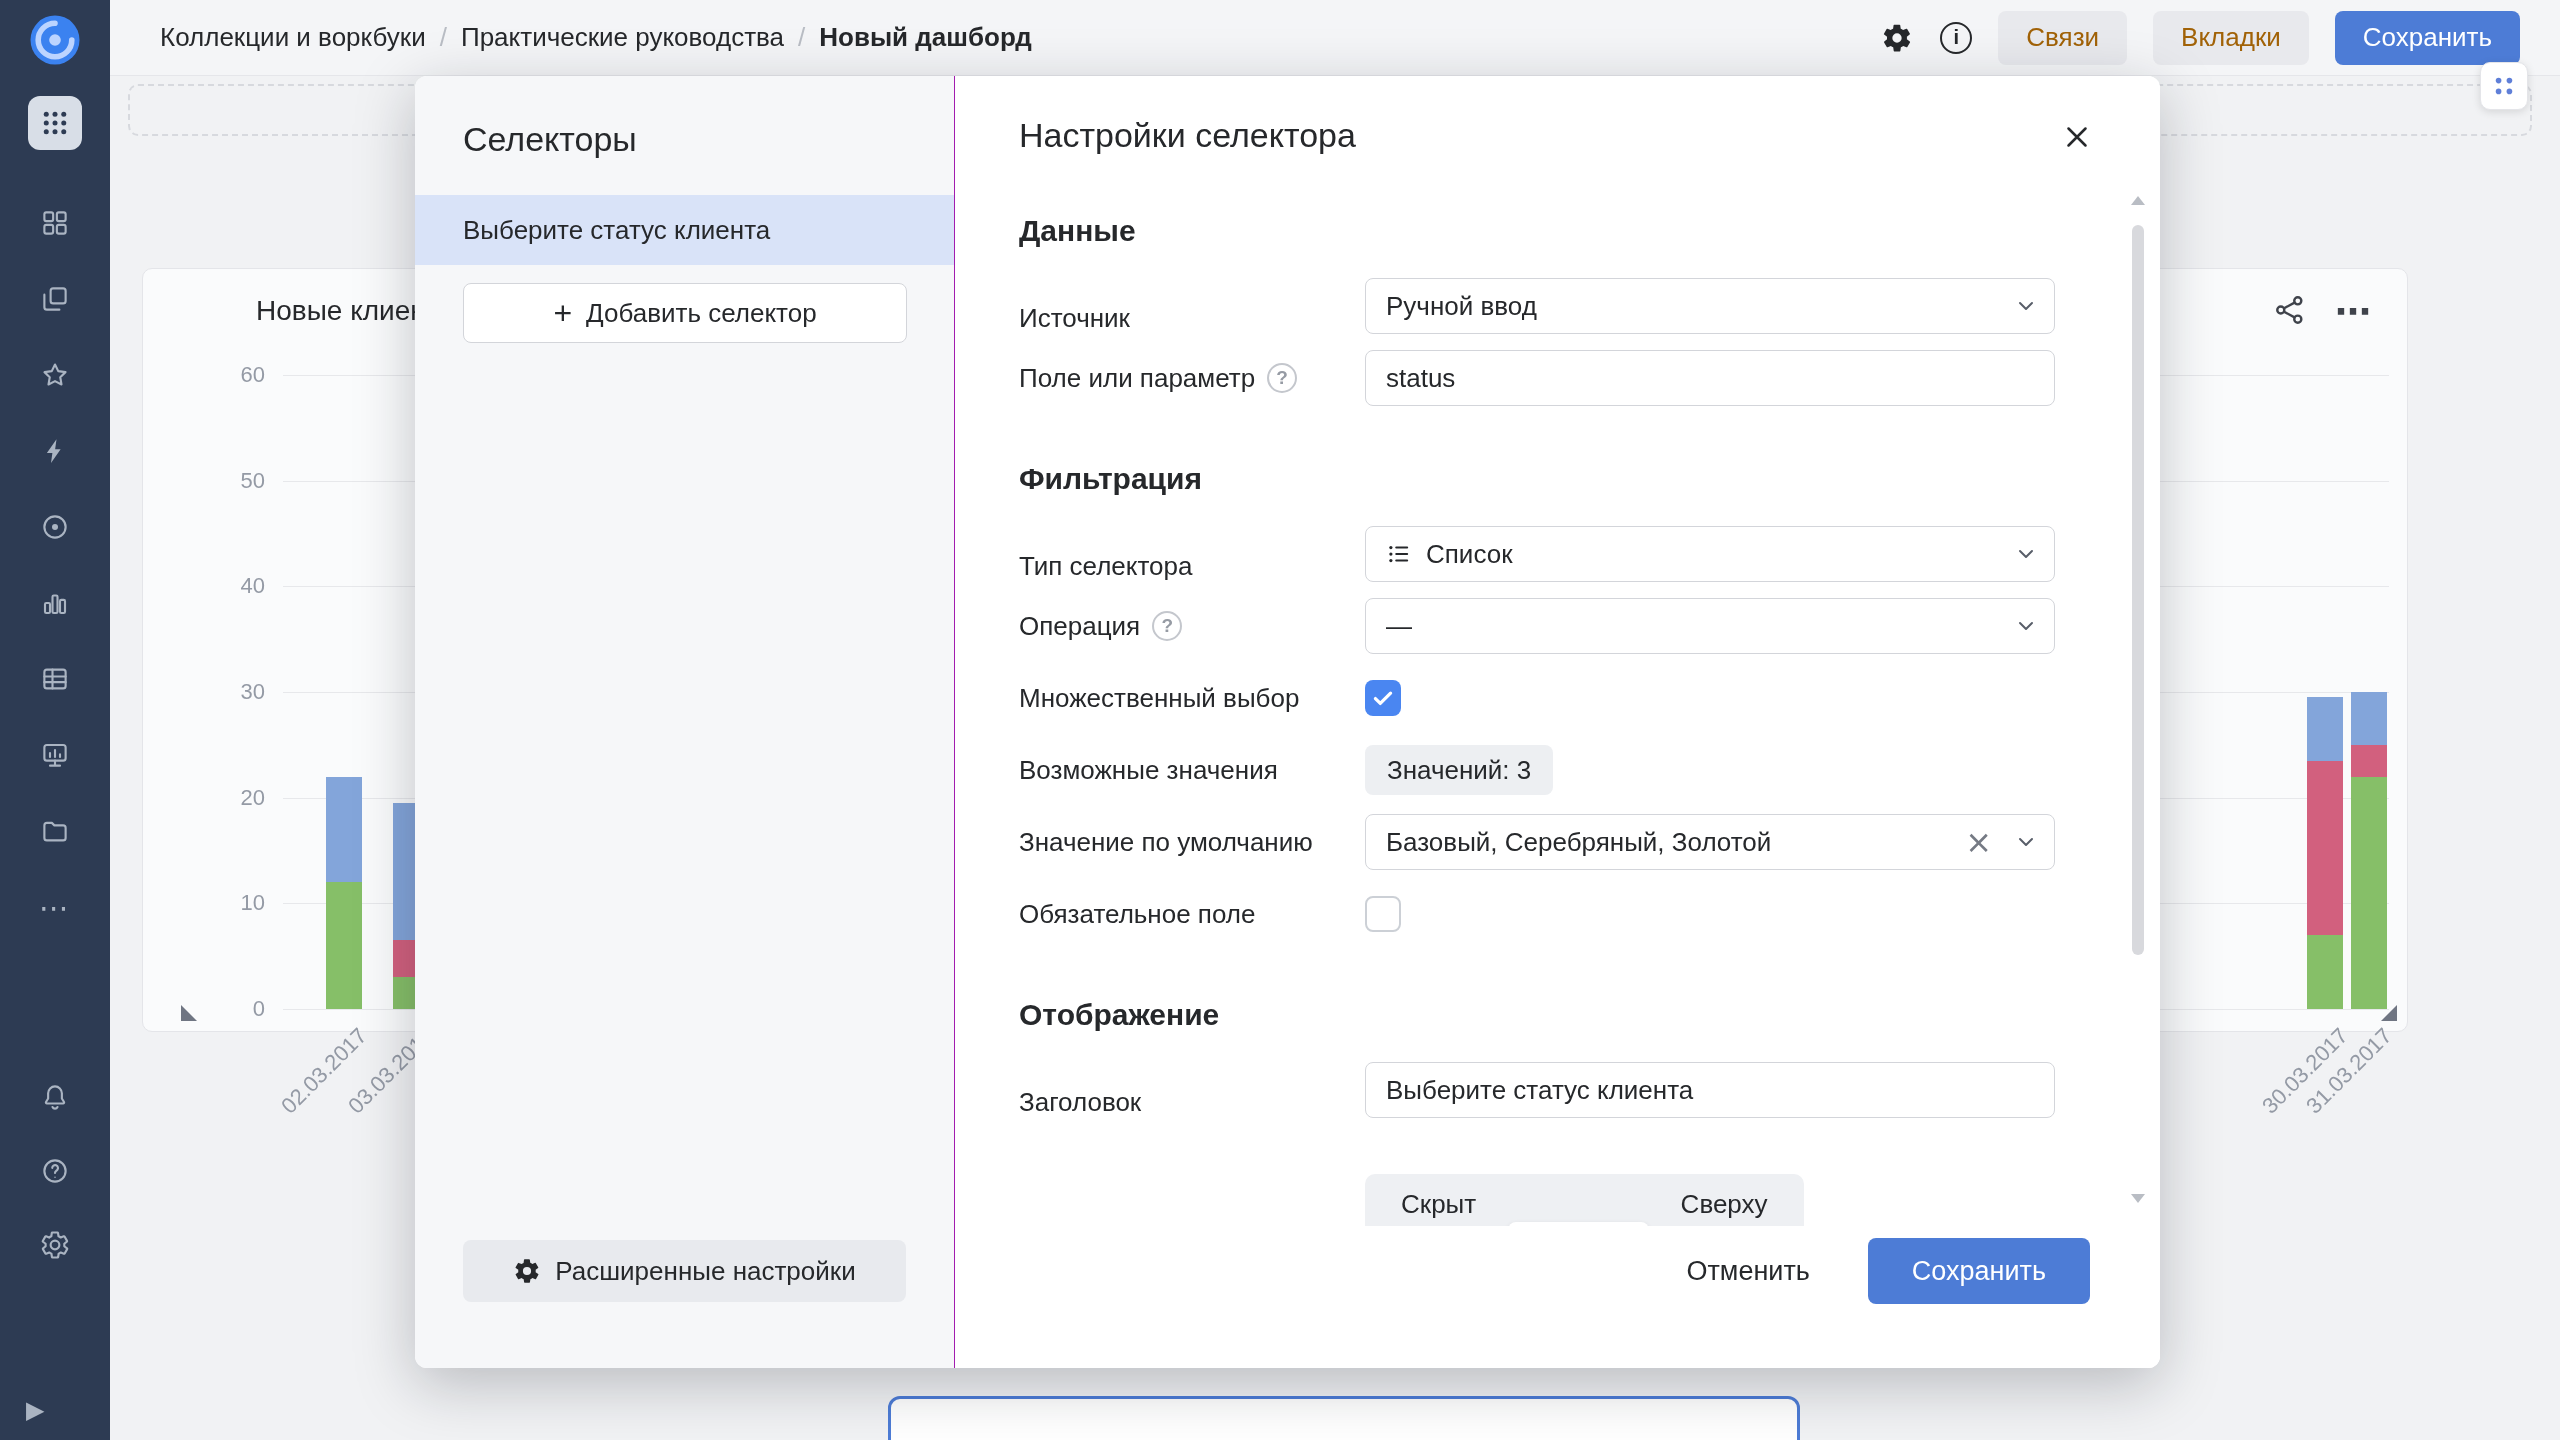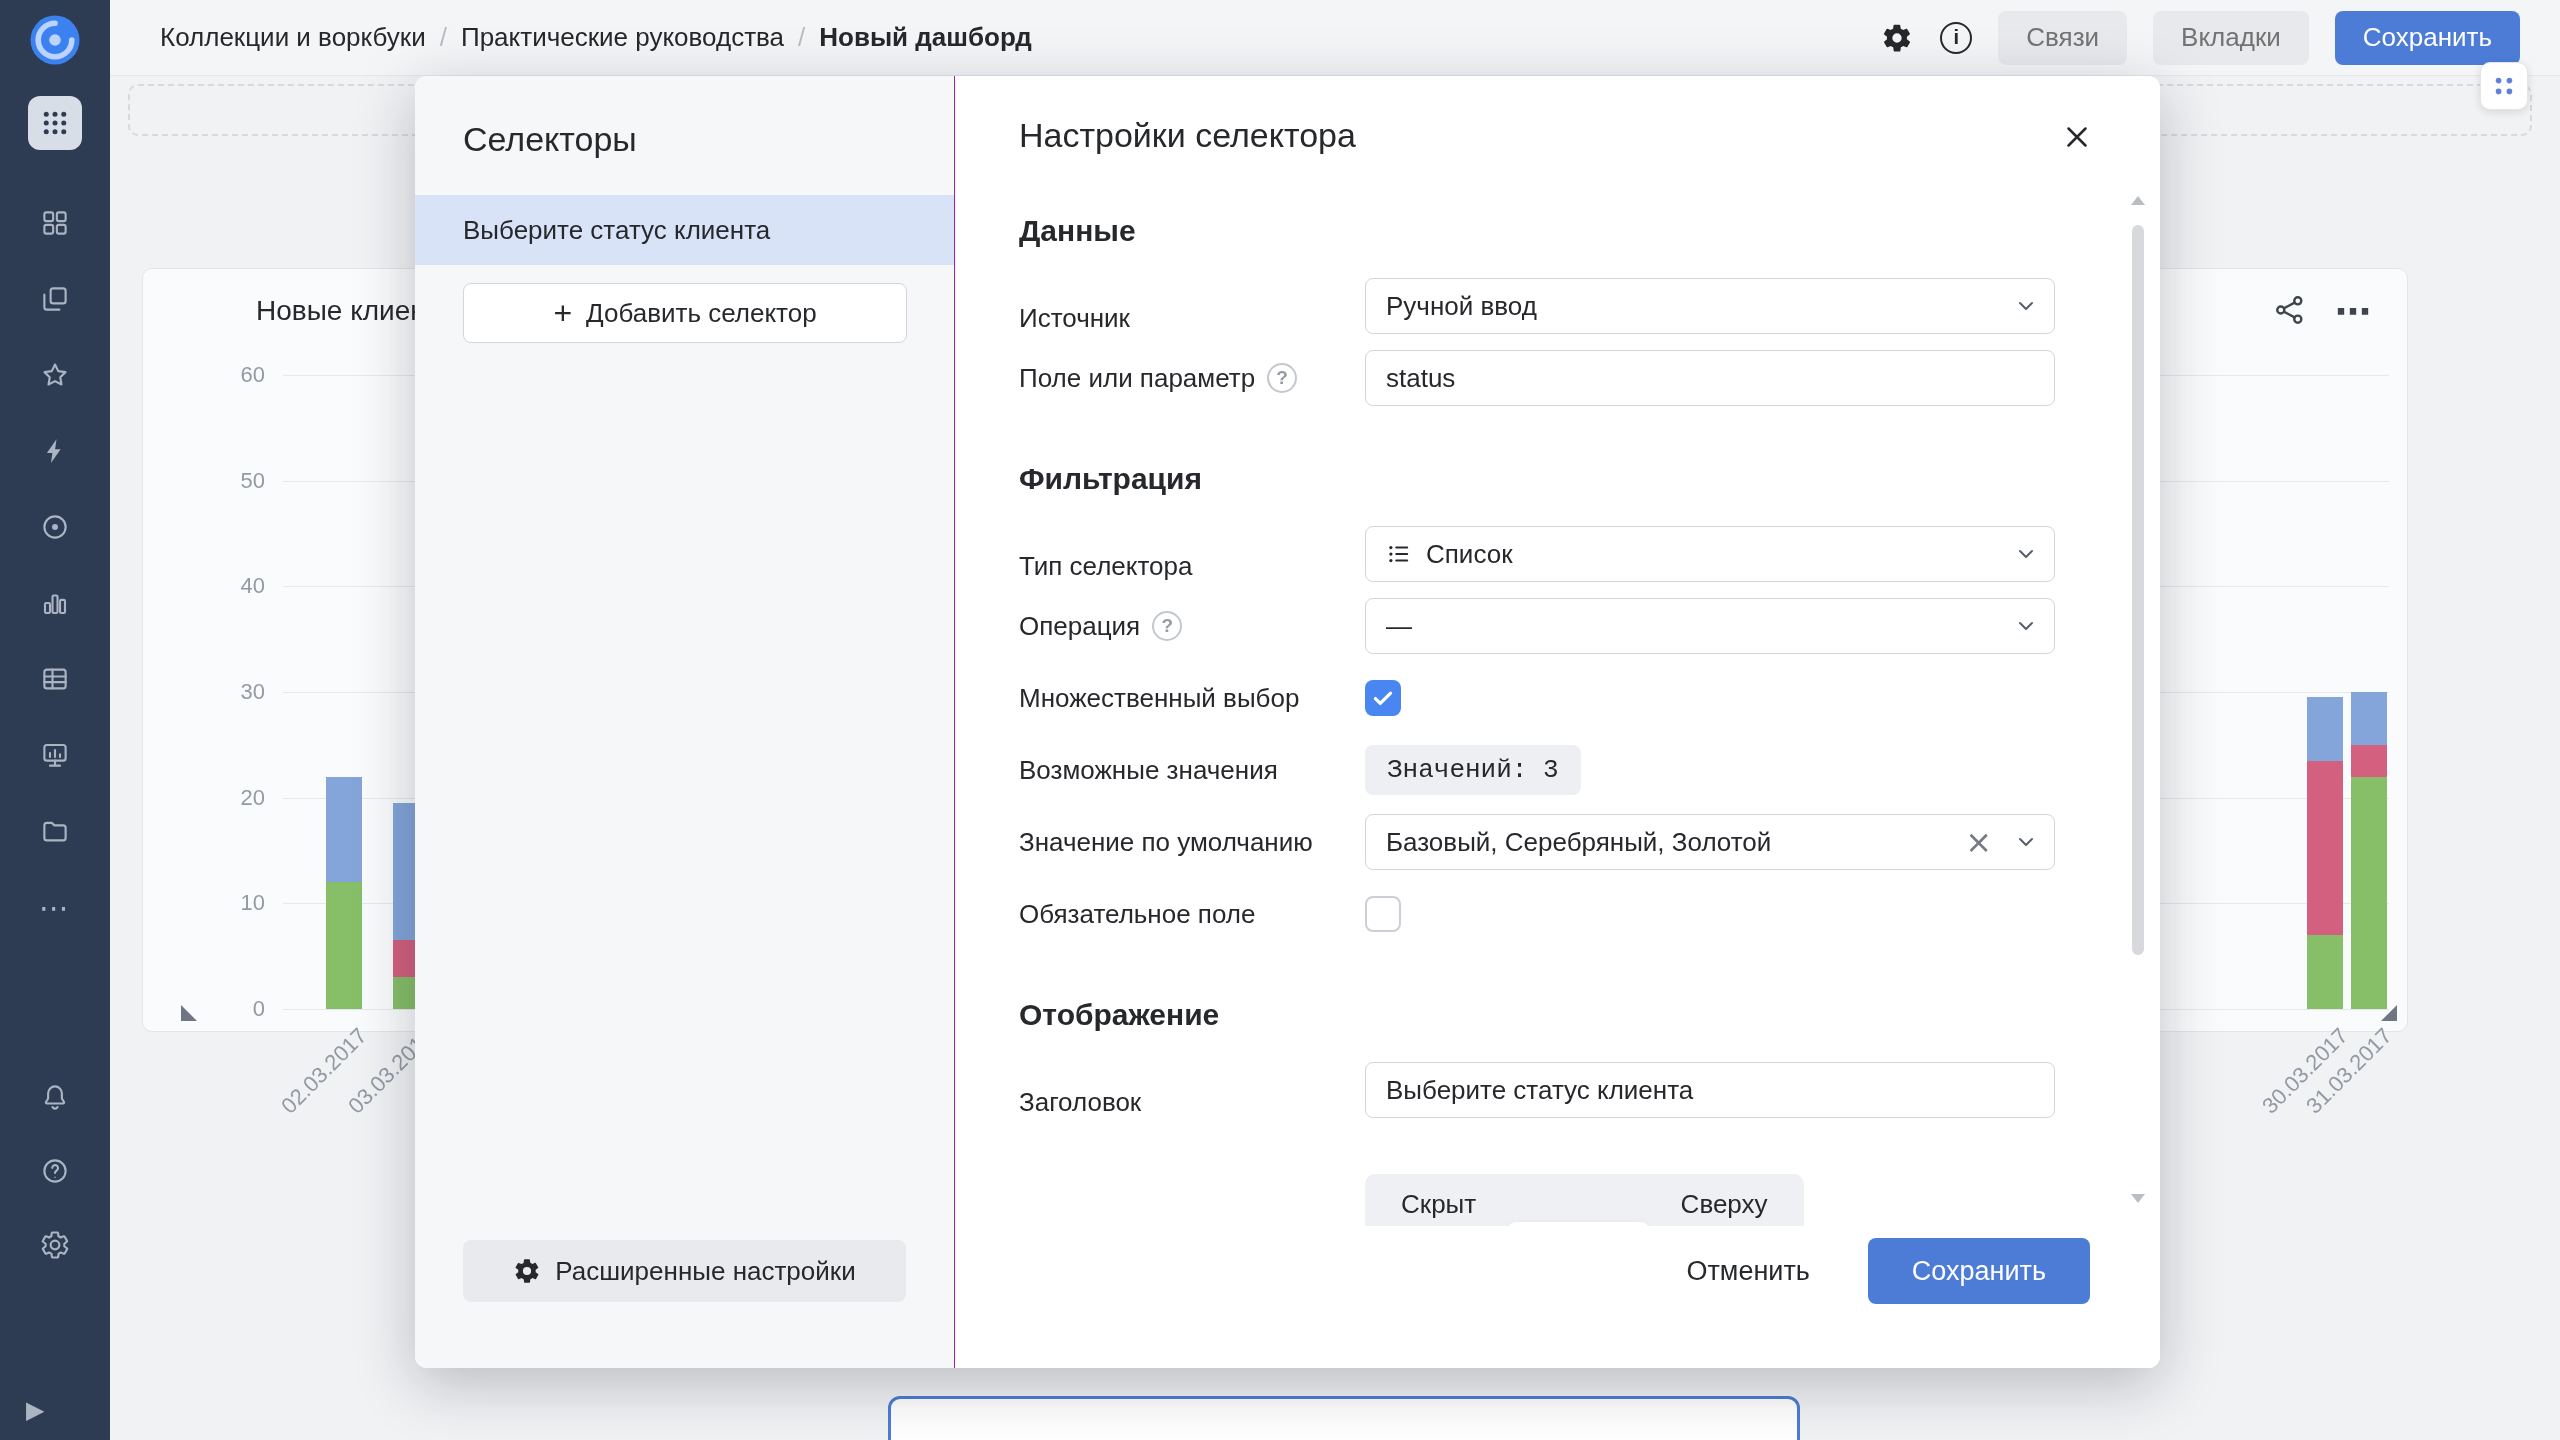--- a/index.html
+++ b/index.html
@@ -20,21 +20,21 @@
 
   
   .topbar { position:absolute; left:110px; right:0; top:0; height:76px; background:#f4f5f7; border-bottom:1px solid #e5e6ea; display:flex; align-items:center; padding:0 40px 0 50px; z-index:2; }
   .breadcrumb { display:flex; gap:14px; align-items:center; font-size:26px; }
   .bc-item { color:#26282b; cursor:pointer; }
   .bc-item.current { font-weight:600; cursor:default; }
   .bc-sep { color:#b9bdc4; }
   .topbar-right { margin-left:auto; display:flex; align-items:center; gap:26px; }
   .icon-btn { width:34px; height:34px; display:flex; align-items:center; justify-content:center; color:#26282b; cursor:pointer; }
   .info-icon { width:32px; height:32px; border:2.5px solid #26282b; border-radius:50%; display:flex; align-items:center; justify-content:center; font-size:20px; font-weight:700; cursor:pointer; }
-  .btn { height:54px; padding:0 28px; border:none; border-radius:8px; background:#e8e9ed; font-size:26px; font-family:inherit; color:#737373; display:flex; align-items:center; cursor:pointer; }
+  .btn { height:54px; padding:0 28px; border:none; border-radius:8px; background:#e8e9ed; font-size:26px; font-family:inherit; color:#a16207; display:flex; align-items:center; cursor:pointer; }
   .btn.primary { background:var(--accent,#4d7cd6); color:#fff; }
 
   
   .strip { position:absolute; left:128px; right:28px; top:84px; height:52px; border:2px dashed #d7d9de; border-radius:10px; }
   .float-btn { position:absolute; left:2480px; top:62px; width:48px; height:48px; background:#fff; border:1px solid #e4e5e9; border-radius:10px; box-shadow:0 2px 8px rgba(0,0,0,.12); display:flex; align-items:center; justify-content:center; z-index:3; cursor:pointer; }
   .widget { position:absolute; left:142px; top:268px; width:2266px; height:764px; background:#fafbfc; border:1px solid #e4e5e9; border-radius:10px; }
   .widget-title { position:absolute; left:113px; top:26px; font-size:28px; font-weight:500; white-space:nowrap; }
   .widget-actions { position:absolute; right:36px; top:24px; display:flex; gap:28px; align-items:center; color:#3f434b; }
   .widget-actions .more-h { font-size:36px; font-weight:700; color:#3f434b; cursor:pointer; line-height:30px; }
   .plot { position:absolute; left:140px; top:106px; width:2106px; height:634px; overflow:visible; }
@@ -72,21 +72,21 @@
   .select { position:relative; width:100%; height:56px; background:#fff; border:1px solid #d3d5da; border-radius:8px; display:flex; align-items:center; padding:0 64px 0 20px; font-size:26px; cursor:pointer; }
   .select .val { overflow:hidden; text-overflow:ellipsis; white-space:nowrap; }
   .chevron { position:absolute; right:16px; top:50%; transform:translateY(-50%); display:flex; }
   .clear-x { position:absolute; right:62px; top:50%; transform:translateY(-50%); font-size:32px; color:#757a84; line-height:1; cursor:pointer; }
   .text-input { width:100%; height:56px; background:#fff; border:1px solid #d3d5da; border-radius:8px; padding:0 20px; font-size:26px; font-family:inherit; color:#26282b; outline:none; }
   .list-icon { margin-right:14px; display:flex; flex-shrink:0; }
   .checkbox { width:36px; height:36px; border-radius:8px; border:2px solid #ccd0d6; background:#fff; display:flex; align-items:center; justify-content:center; cursor:pointer; }
   .checkbox svg { display:none; }
   .checkbox.checked { background:var(--checkbox,#4a86f1); border:none; }
   .checkbox.checked svg { display:block; }
-  .badge { height:50px; padding:0 22px; background:#edeff2; border-radius:8px; display:inline-flex; align-items:center; font-size:26px; cursor:pointer;font-family:Liberation Mono, monospace; }
+  .badge { height:50px; padding:0 22px; background:#edeff2; border-radius:8px; display:inline-flex; align-items:center; font-size:26px; cursor:pointer; }
   .seg { display:inline-flex; background:#eef0f3; border-radius:10px; padding:4px; }
   .seg-item { height:52px; padding:0 32px; display:flex; align-items:center; font-size:26px; border-radius:8px; color:#26282b; cursor:pointer; }
   .seg-item.active { background:#fff; box-shadow:0 2px 5px rgba(0,0,0,.12);margin-top:44px; }
   .settings-footer { position:absolute; left:0; right:0; bottom:0; height:142px; background:#fff; display:flex; justify-content:flex-end; align-items:flex-start; gap:28px; padding:12px 70px 0 0; z-index:2; }
   .btn-cancel { height:66px; padding:0 30px; background:transparent; border:none; font-size:27px; font-family:inherit; color:#26282b; cursor:pointer; }
   .btn-save { height:66px; padding:0 44px; background:var(--accent,#4d7cd6); border:none; border-radius:8px; font-size:27px; font-family:inherit; color:#fff; cursor:pointer; }
   .scroll-thumb { position:absolute; right:16px; top:149px; width:12px; height:730px; background:#d8d9dd; border-radius:6px; cursor:pointer; }
   .tri-up { position:absolute; right:15px; top:120px; width:0; height:0; border-left:7px solid transparent; border-right:7px solid transparent; border-bottom:9px solid #b9bdc4; cursor:pointer; }
   .tri-down { position:absolute; right:15px; top:1118px; width:0; height:0; border-left:7px solid transparent; border-right:7px solid transparent; border-top:9px solid #b9bdc4; cursor:pointer; }
 </style>

